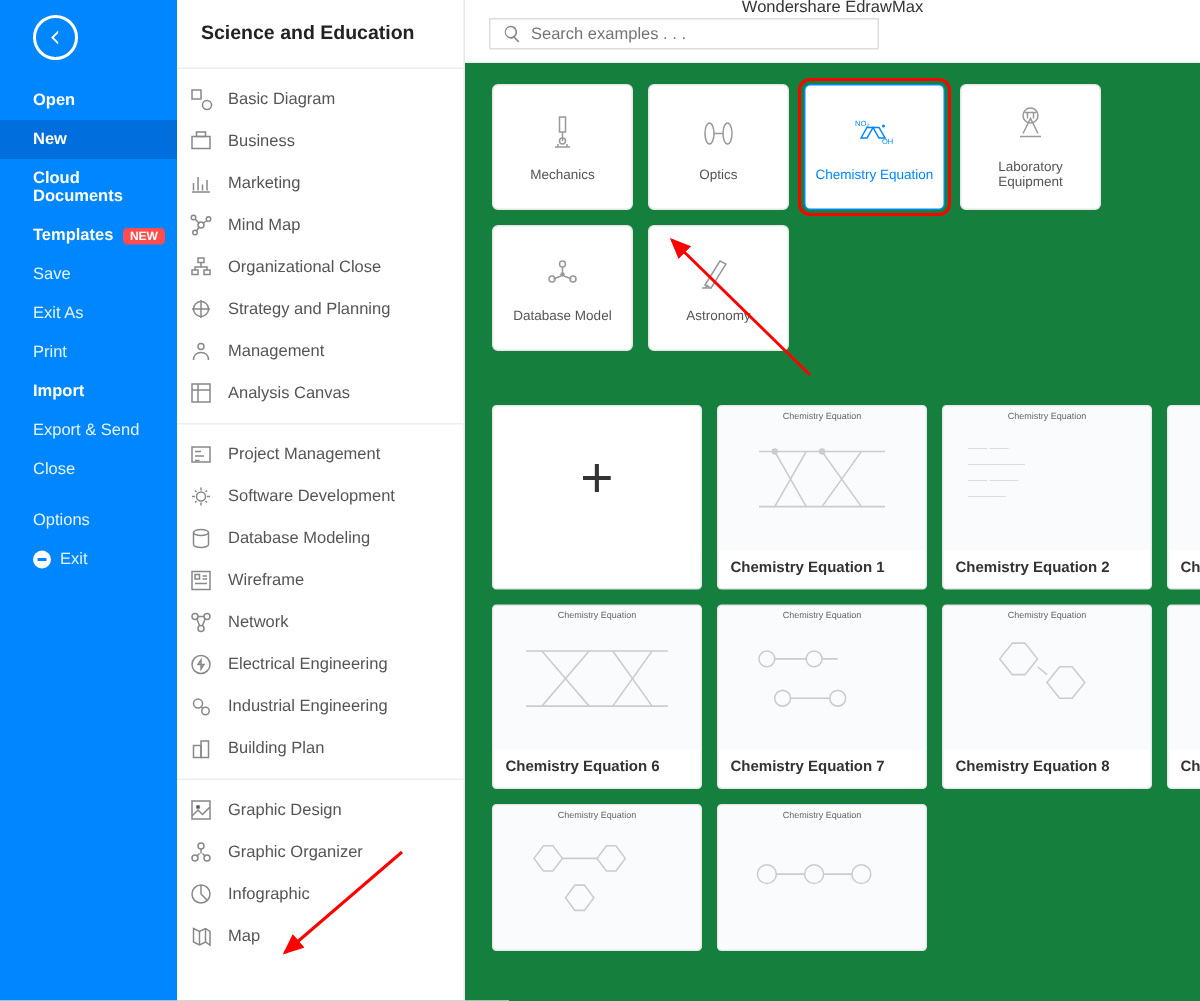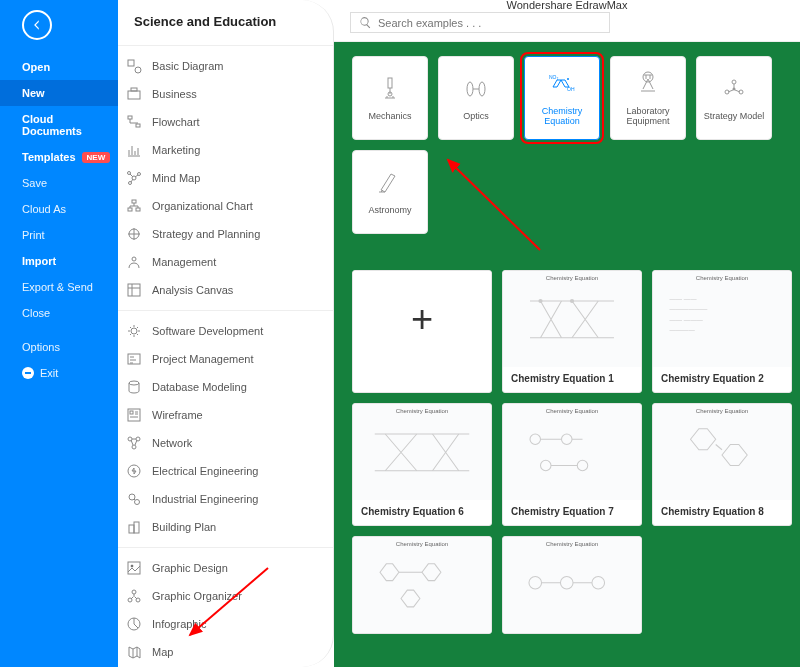--- a/index.html
+++ b/index.html
@@ -12,40 +12,40 @@
 .back-btn { width: 30px; height: 30px; border: 2px solid #fff; border-radius: 50%; margin-left: 22px; margin-bottom: 14px; display: flex; align-items: center; justify-content: center; cursor: pointer; }
 .back-btn svg { width: 14px; height: 14px; fill: #fff; }
 .nav-item { padding: 7px 14px 7px 22px; font-size: 11px; cursor: pointer; color: rgba(255,255,255,0.9); display: flex; align-items: center; gap: 6px; }
 .nav-item.bold { font-weight: 600; color: #fff; }
 .nav-item.active { background: #006edc; font-weight: 600; }
 .badge-new { background: #ff4d4f; color: #fff; font-size: 8px; padding: 1px 5px; border-radius: 3px; font-weight: 600; }
 .nav-exit-icon { width: 12px; height: 12px; background: #fff; border-radius: 50%; display: inline-flex; align-items: center; justify-content: center; }
 .nav-exit-icon::before { content: ""; width: 6px; height: 2px; background: #0087ff; }
 
 
-.cat-col { width: 216px; border-right: 1px solid #e8e8e8; overflow-y: auto; flex-shrink: 0; border-radius: 32px; }
+.cat-col { width: 192px; border-right: 1px solid #e8e8e8; overflow-y: auto; flex-shrink: 0; }
 .cat-header { font-size: 13px; font-weight: 700; padding: 14px 16px 10px; color: #222; }
 .cat-divider { height: 1px; background: #eee; margin: 6px 0; }
 .cat-item { padding: 6px 12px 6px 8px; font-size: 11px; color: #555; cursor: pointer; display: flex; align-items: center; gap: 10px; }
 .cat-icon { width: 16px; height: 16px; display: inline-flex; align-items: center; justify-content: center; color: #888; flex-shrink: 0; }
 
 
 .main { flex: 1; background: #15803d; display: flex; flex-direction: column; overflow: hidden; }
 .top-bar { background: #fff; display: flex; align-items: center; padding: 8px 0 8px 0; border-bottom: 1px solid #eee; gap: 16px; position: relative; }
 .search-box { margin-left: 0; display: flex; align-items: center; border: 1px solid #ddd; border-radius: 0; padding: 3px 8px; width: 260px; background: #fff; }
 .search-box svg { width: 13px; height: 13px; fill: #888; margin-right: 6px; }
 .search-box input { border: none; outline: none; font-size: 11px; flex: 1; color: #555; }
 .app-title { font-size: 11px; color: #333; position: absolute; left: 50%; transform: translateX(-50%); top: -1px; white-space: nowrap; }
 .top-bar-inner { display:flex; align-items:center; width:100%; padding: 4px 16px 0 16px; }
 
 .content { flex: 1; overflow-y: auto; padding: 14px 10px 14px 18px; }
 
 
 .tile-row { display: flex; gap: 10px; flex-wrap: wrap; margin-bottom: 10px; }
-.tile { width: 76px; height: 84px; background: #fff; border: 1px solid #e6e6e6; border-radius: 4px; display: flex; flex-direction: column; align-items: center; justify-content: center; cursor: pointer; gap: 8px; padding: 6px; }
+.tile { width: 94px; height: 84px; background: #fff; border: 1px solid #e6e6e6; border-radius: 4px; display: flex; flex-direction: column; align-items: center; justify-content: center; cursor: pointer; gap: 8px; padding: 6px; }
 .tile.selected { border: 1.5px solid #0087ff; }
 .tile.highlight-box { outline: 2px solid #ff0000; outline-offset: 2px; }
 .tile-icon { width: 30px; height: 30px; display: flex; align-items: center; justify-content: center; color: #999; }
 .tile.selected .tile-icon { color: #0087ff; }
 .tile-label { font-size: 9px; color: #555; text-align: center; line-height: 1.1; }
 .tile.selected .tile-label { color: #0087ff; }
 
 
 .card-row { display: flex; gap: 10px; margin-bottom: 10px; }
 .card { width: 140px; background: #fff; border: 1px solid #e6e6e6; border-radius: 3px; cursor: pointer; overflow: hidden; flex-shrink: 0; }
@@ -84,21 +84,21 @@
           <span>Cloud Documents</span>
         </div>
     <div class="nav-item bold">
           <span>Templates</span>
           <span class="badge-new">NEW</span>
         </div>
     <div class="nav-item">
           <span>Save</span>
         </div>
     <div class="nav-item">
-          <span>Cloud As</span>
+          <span>Exit As</span>
         </div>
     <div class="nav-item">
           <span>Print</span>
         </div>
     <div class="nav-item bold">
           <span>Import</span>
         </div>
     <div class="nav-item">
           <span>Export &amp; Send</span>
         </div>
@@ -129,30 +129,20 @@
             <span>Basic Diagram</span>
           </div>
           <div class="cat-item">
             <span class="cat-icon">
               <svg viewBox="0 0 16 16" width="16" height="16">
                 <rect x="2" y="5" width="12" height="8" fill="none" stroke="#888"></rect>
                 <rect x="5" y="2" width="6" height="3" fill="none" stroke="#888"></rect>
               </svg>
             </span>
             <span>Business</span>
-          </div>
-          <div class="cat-item">
-            <span class="cat-icon">
-              <svg viewBox="0 0 16 16" width="16" height="16">
-                <rect x="2" y="2" width="4" height="3" fill="none" stroke="#888"></rect>
-                <rect x="10" y="10" width="4" height="3" fill="none" stroke="#888"></rect>
-                <path d="M4 5v4h8" fill="none" stroke="#888"></path>
-              </svg>
-            </span>
-            <span>Flowchart</span>
           </div>
           <div class="cat-item">
             <span class="cat-icon">
               <svg viewBox="0 0 16 16" width="16" height="16">
                 <path d="M2 14h12M3 13V8M6 13V4M9 13V9M12 13V6" stroke="#888"></path>
               </svg>
             </span>
             <span>Marketing</span>
           </div>
           <div class="cat-item">
@@ -169,21 +159,21 @@
           </div>
           <div class="cat-item">
             <span class="cat-icon">
               <svg viewBox="0 0 16 16" width="16" height="16">
                 <rect x="6" y="2" width="4" height="3" fill="none" stroke="#888"></rect>
                 <rect x="2" y="10" width="4" height="3" fill="none" stroke="#888"></rect>
                 <rect x="10" y="10" width="4" height="3" fill="none" stroke="#888"></rect>
                 <path d="M8 5v3M4 10V8h8v2" stroke="#888" fill="none"></path>
               </svg>
             </span>
-            <span>Organizational Chart</span>
+            <span>Organizational Close</span>
           </div>
           <div class="cat-item">
             <span class="cat-icon">
               <svg viewBox="0 0 16 16" width="16" height="16">
                 <path d="M2 8h12M8 2v12" stroke="#888"></path>
                 <circle cx="8" cy="8" r="5" fill="none" stroke="#888"></circle>
               </svg>
             </span>
             <span>Strategy and Planning</span>
           </div>
@@ -204,34 +194,34 @@
               </svg>
             </span>
             <span>Analysis Canvas</span>
           </div>
         </div>
     <div class="cat-divider"></div>
     <div id="catg2">
           <div class="cat-item">
             <span class="cat-icon">
               <svg viewBox="0 0 16 16" width="16" height="16">
+                <rect x="2" y="3" width="12" height="10" fill="none" stroke="#888"></rect>
+                <path d="M4 6h4M4 9h6M4 12h3" stroke="#888"></path>
+              </svg>
+            </span>
+            <span>Project Management</span>
+          </div>
+          <div class="cat-item">
+            <span class="cat-icon">
+              <svg viewBox="0 0 16 16" width="16" height="16">
                 <circle cx="8" cy="8" r="3" fill="none" stroke="#888"></circle>
                 <path d="M8 2v2M8 12v2M2 8h2M12 8h2M4 4l1 1M11 11l1 1M4 12l1-1M11 5l1-1" stroke="#888"></path>
               </svg>
             </span>
             <span>Software Development</span>
-          </div>
-          <div class="cat-item">
-            <span class="cat-icon">
-              <svg viewBox="0 0 16 16" width="16" height="16">
-                <rect x="2" y="3" width="12" height="10" fill="none" stroke="#888"></rect>
-                <path d="M4 6h4M4 9h6M4 12h3" stroke="#888"></path>
-              </svg>
-            </span>
-            <span>Project Management</span>
           </div>
           <div class="cat-item">
             <span class="cat-icon">
               <svg viewBox="0 0 16 16" width="16" height="16">
                 <ellipse cx="8" cy="4" rx="5" ry="2" fill="none" stroke="#888"></ellipse>
                 <path d="M3 4v8c0 1 2 2 5 2s5-1 5-2V4" fill="none" stroke="#888"></path>
               </svg>
             </span>
             <span>Database Modeling</span>
           </div>
@@ -391,21 +381,21 @@
             <div class="tile">
               <div class="tile-icon">
                 <svg viewBox="0 0 30 30" width="30" height="30">
                   <circle cx="15" cy="8" r="2" fill="none" stroke="#999"></circle>
                   <circle cx="8" cy="18" r="2" fill="none" stroke="#999"></circle>
                   <circle cx="22" cy="18" r="2" fill="none" stroke="#999"></circle>
                   <circle cx="15" cy="15" r="1.5" fill="#999"></circle>
                   <path d="M15 10v4M14 16l-5 2M16 16l5 2" stroke="#999"></path>
                 </svg>
               </div>
-              <div class="tile-label">Strategy Model</div>
+              <div class="tile-label">Database Model</div>
             </div>
             <div class="tile">
               <div class="tile-icon">
                 <svg viewBox="0 0 30 30" width="30" height="30">
                   <path d="M6 22l10-16 4 2-10 16z" fill="none" stroke="#999"></path>
                   <path d="M8 22l-2 2M4 24h6" stroke="#999"></path>
                 </svg>
               </div>
               <div class="tile-label">Astronomy</div>
             </div>

